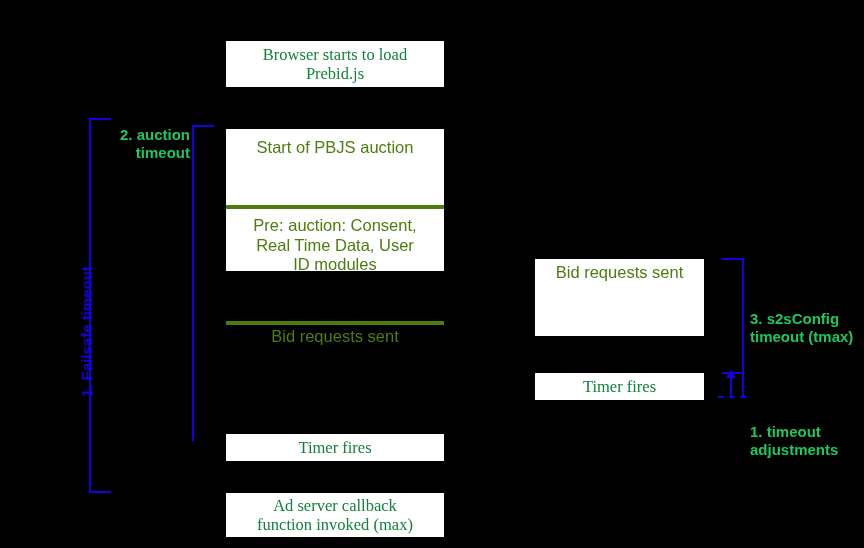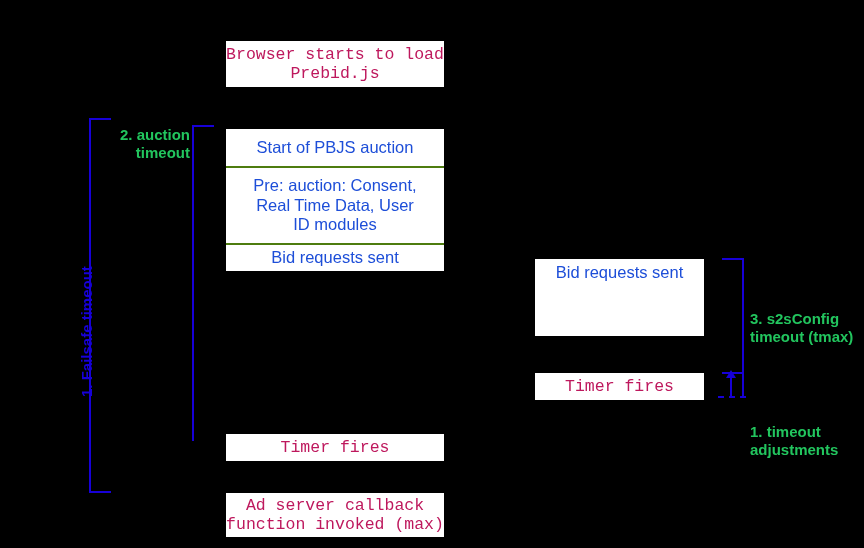--- a/index.html
+++ b/index.html
@@ -12,53 +12,54 @@
     width: 864px;
     height: 548px;
     background: #000000;
     overflow: hidden;
     font-family: "Liberation Sans", sans-serif;
   }
   .node {
     position: absolute;
     background: #ffffff;
     border: 1px solid #000000;
-    color: #be185d;
+    color: #15803d;
     display: flex;
     align-items: center;
     justify-content: center;
     text-align: center;
     box-sizing: border-box;
     line-height: 1.18;
     font-size: 16.5px;
-    font-family: Liberation Mono, monospace;
+    font-family: Liberation Serif, serif;
     white-space: pre-line;
   }
   .grp {
     position: absolute;
     background: #ffffff;
     border: 1px solid #000000;
     box-sizing: border-box;
     display: flex;
     flex-direction: column;
   }
   .grp .cell {
     flex: none;
     display: flex;
     align-items: center;
     justify-content: center;
     text-align: center;
-    color: #1d4ed8;
+    color: #4d7c0f;
     font-size: 16.5px;
     line-height: 1.18;
     white-space: pre-line;
     box-sizing: border-box;
   }
   .grp .cell + .cell {
-    border-top: 2px solid #4d7c0f;
+    border-top: 4px solid #4d7c0f;
+    margin-top: 39px;
   }
   
   .blue-label {
     position: absolute;
     color: #22c55e;
     font-size: 15px;
     font-weight: bold;
     line-height: 1.18;
     white-space: pre-line;
     font-family: "Liberation Sans", sans-serif;

